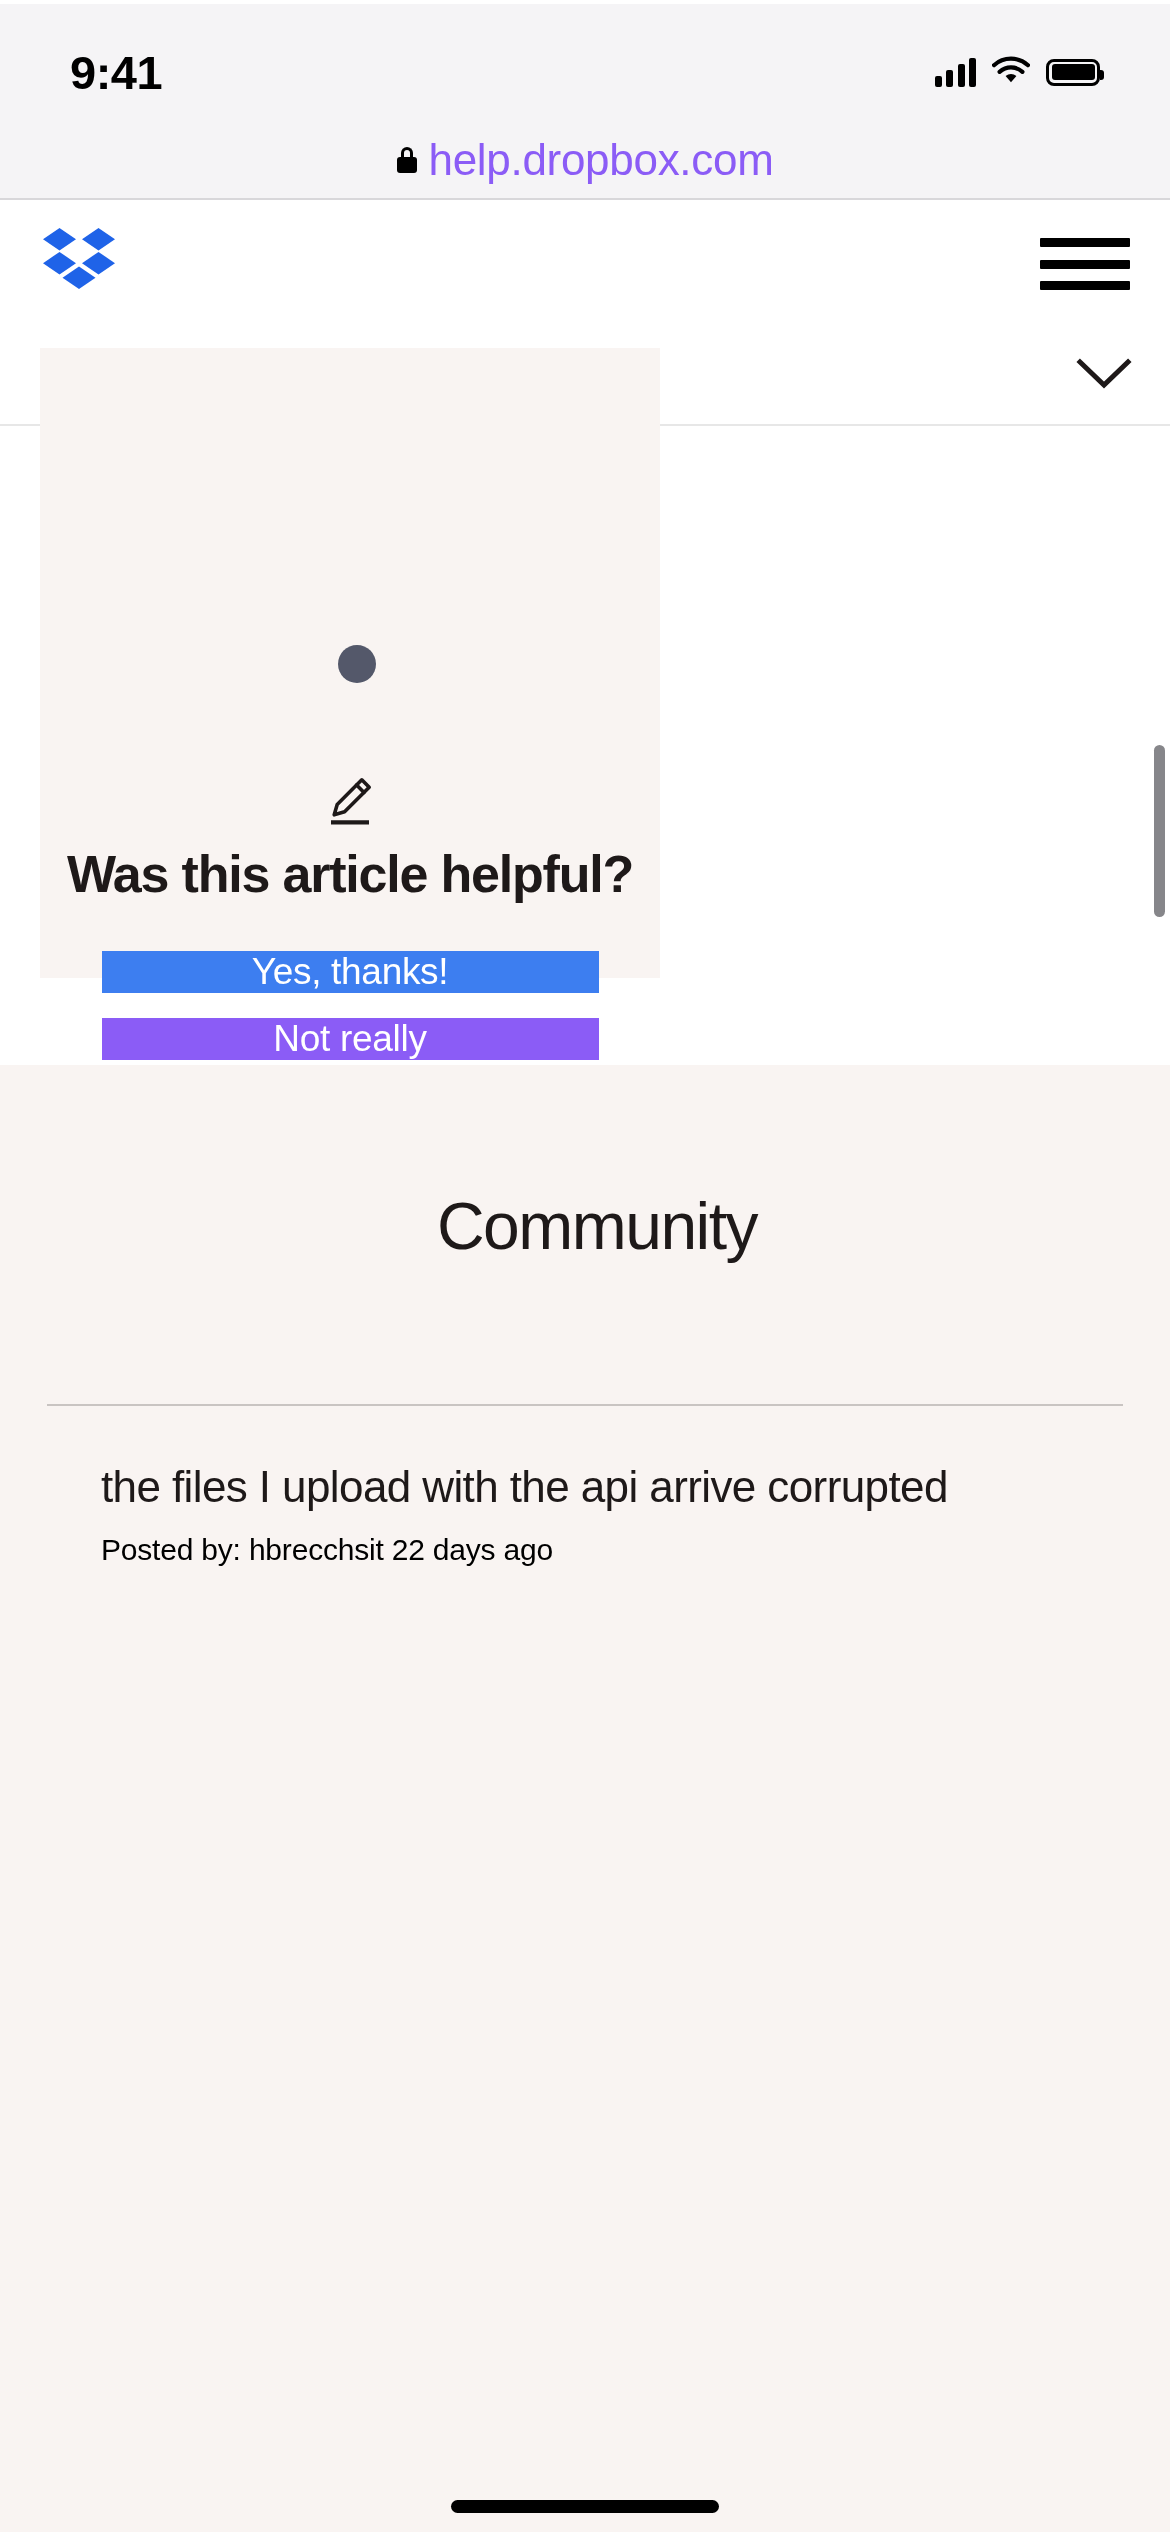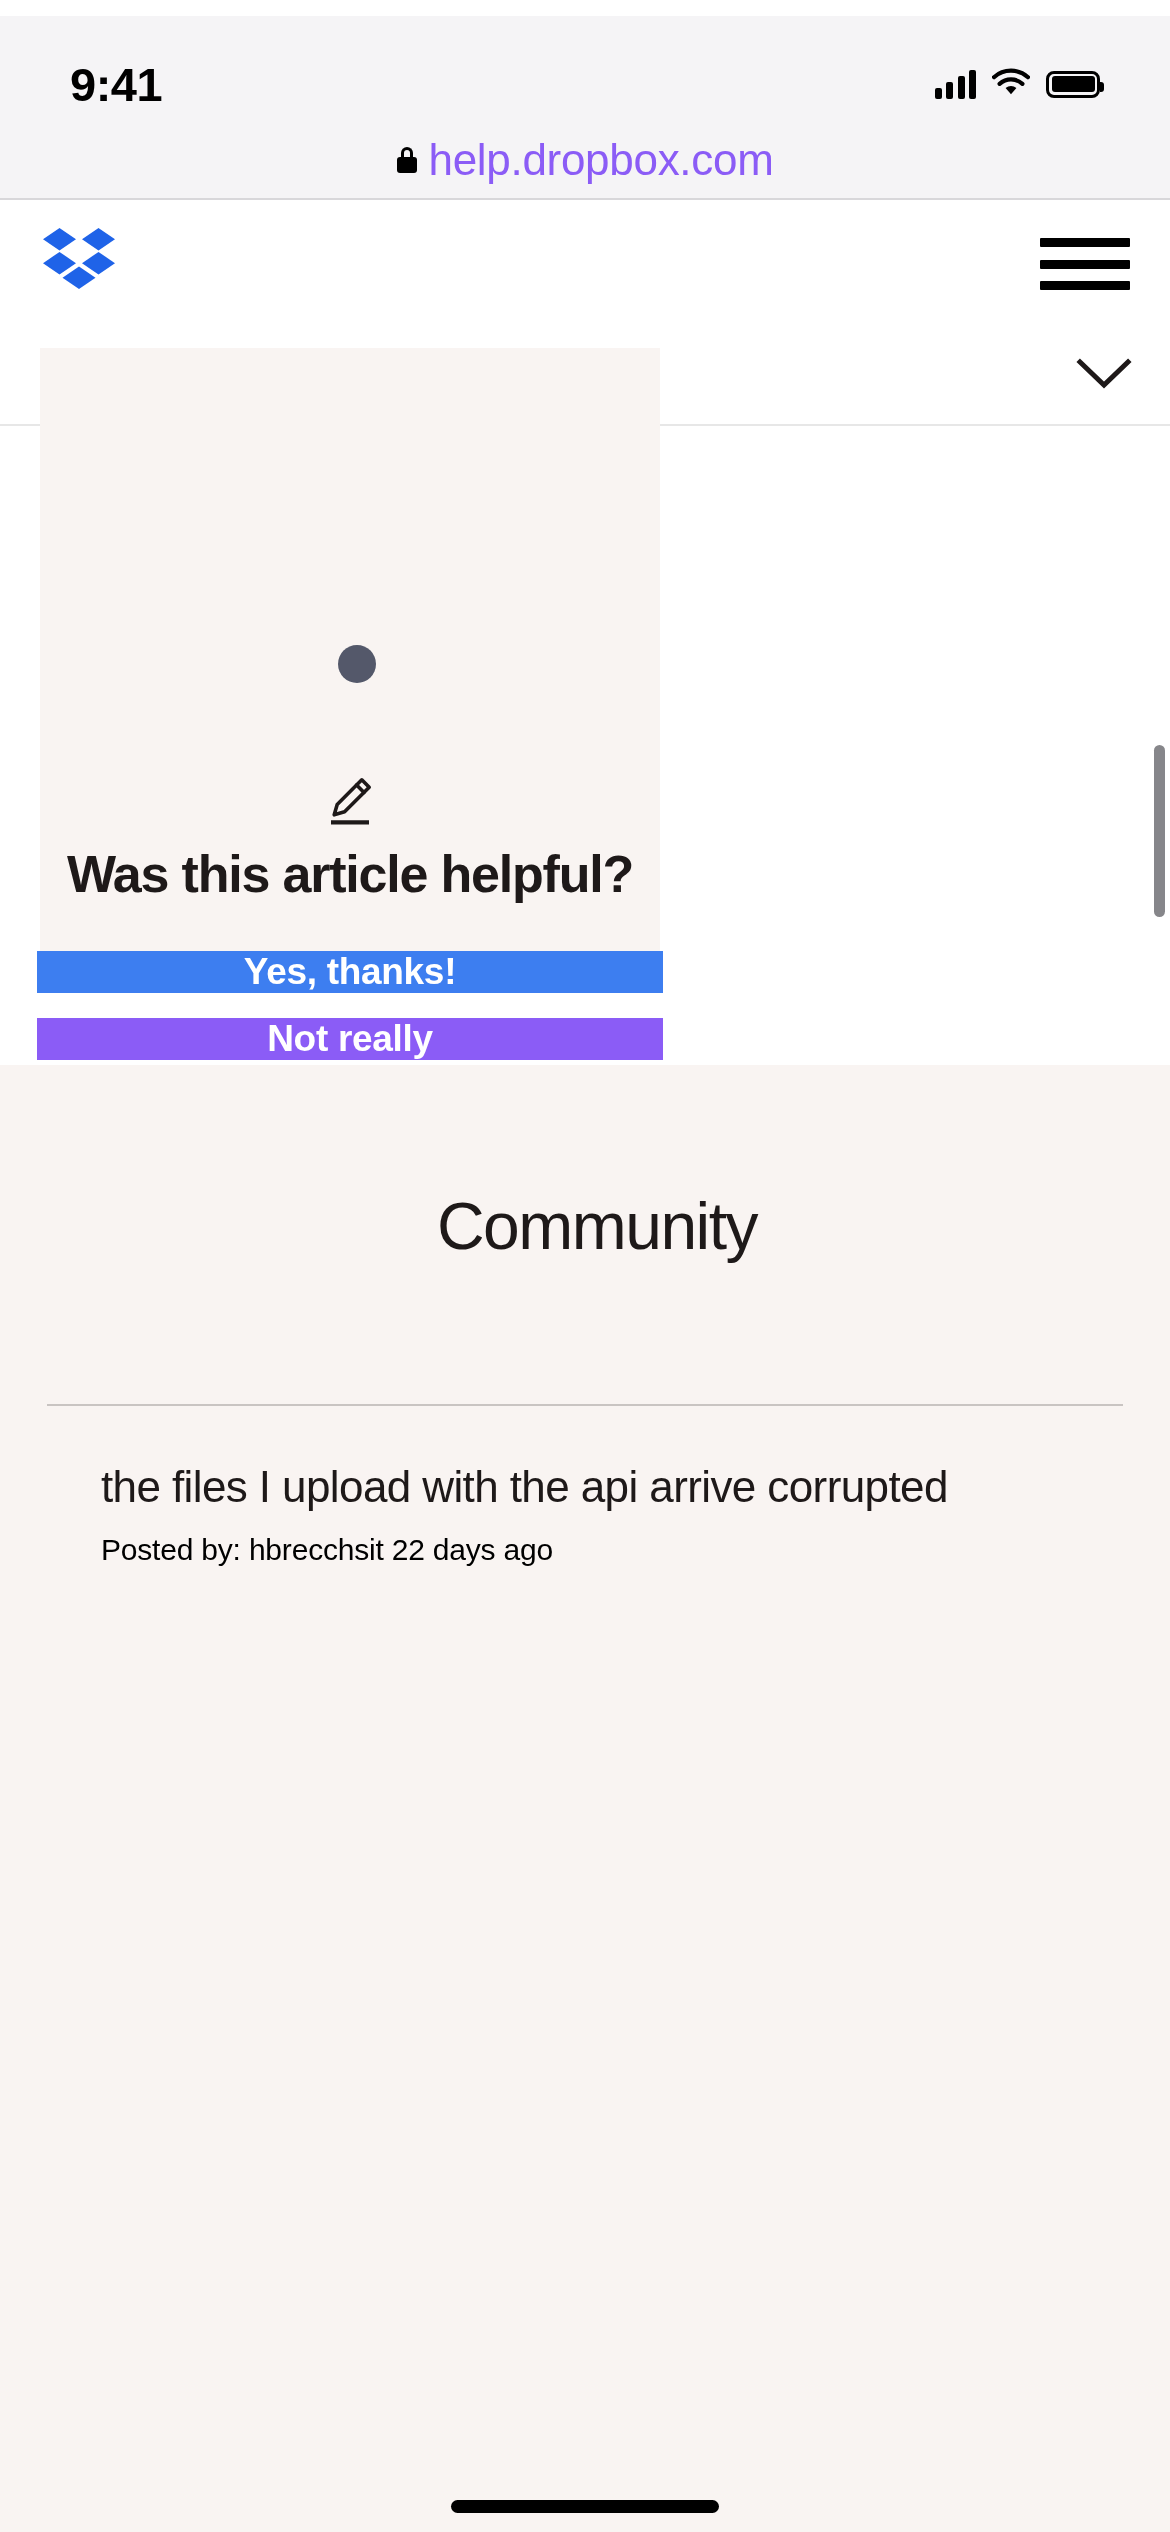--- a/index.html
+++ b/index.html
@@ -7,21 +7,21 @@
   body {
     font-family:"Liberation Sans", sans-serif;
     background:#ffffff;
     position:relative;
     overflow:hidden;
     -webkit-font-smoothing:antialiased;
   }
 
   
   .statusbar{
-    position:absolute; top:16px; left:0; width:1170px; height:122px;
+    position:absolute; top:4px; left:0; width:1170px; height:122px;
     background:#f5f4f6;
     display:flex; align-items:center; justify-content:space-between;
     padding:8px 70px;
     text-align:center;
   }
   .clock{
     font-size:47px; font-weight:600; color:#000; letter-spacing:-0.5px;
     margin-top:14px;
   }
   .status-icons{ display:flex; align-items:center; gap:16px; margin-top:14px; }
@@ -92,22 +92,22 @@
     background:#f9f4f2;
     display:flex; flex-direction:column; align-items:center;
     padding-top:428px;
   }
   .pencil-icon{ width:46px; height:50px; margin-bottom:14px; }
   .feedback-title{
     font-size:52px; font-weight:700; color:#1e1919; letter-spacing:-1.2px;
     text-align:center; margin-bottom:47px;
   }
   .fb-btn{
-    width:626px; height:95px; border:none; cursor:pointer;
-    color:#fff; font-size:37px; font-weight:700; letter-spacing:-0.3px;
+    width:497px; height:95px; border:none; cursor:pointer;
+    color:#fff; font-size:37px; font-weight:400; letter-spacing:-0.3px;
     font-family:"Liberation Sans", sans-serif;
     display:flex; align-items:center; justify-content:center;
   }
   .fb-btn.yes{ background:#3d7ef0; margin-bottom:25px; }
   .fb-btn.no{ background:#8b5cf6; }
 
   
   .cursor-dot{
     position:absolute; left:338px; top:645px; width:38px; height:38px;
     border-radius:50%; background:#3c4257; opacity:.88; z-index:40;

